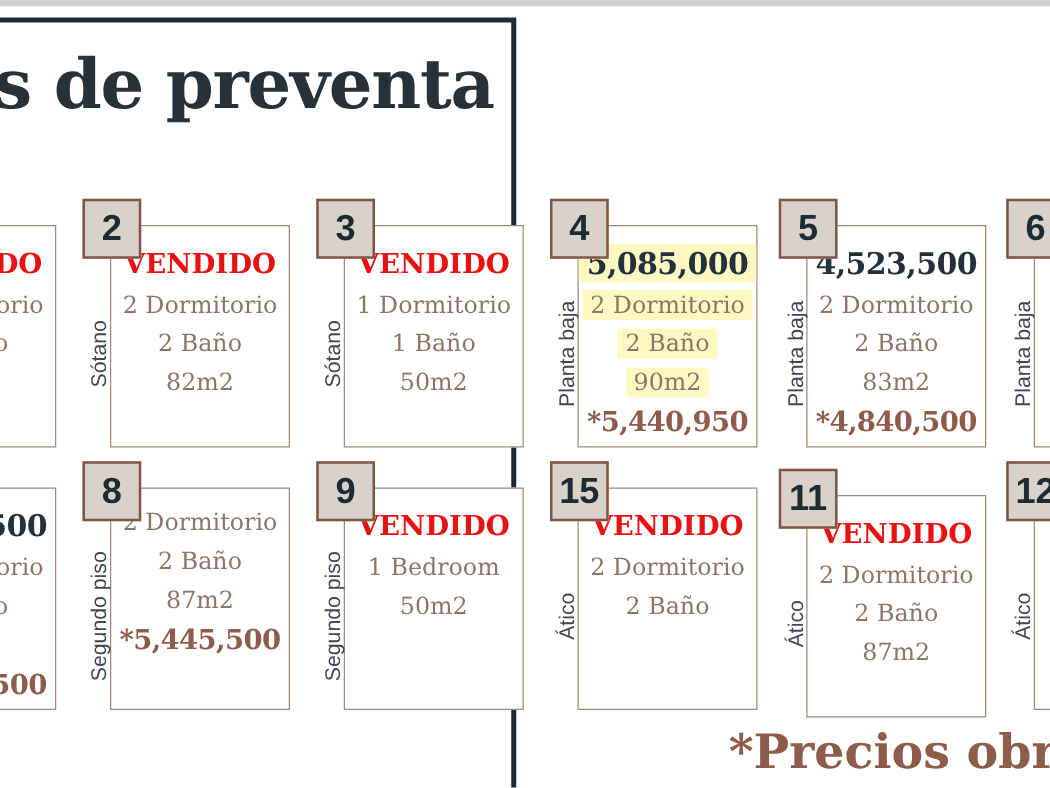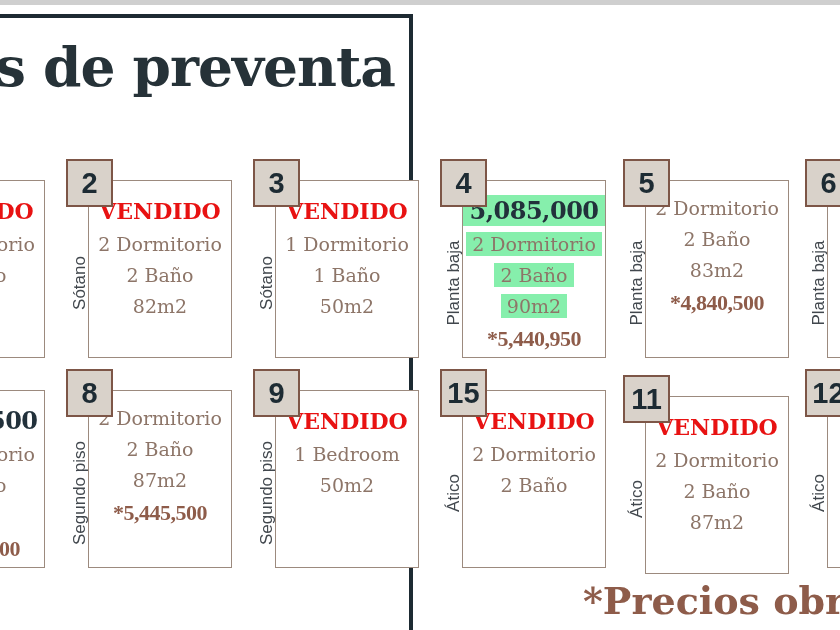--- a/index.html
+++ b/index.html
@@ -37,22 +37,22 @@
     position:absolute;left:-9px;top:calc(50% + 14px);
     transform:translate(-50%,-50%) rotate(-90deg);
     font-family:"Liberation Sans","DejaVu Sans",sans-serif;
     font-size:17px;color:#41474d;white-space:nowrap;
   }
   .content{padding-top:12px;text-align:center;}
   .line{overflow:visible;white-space:nowrap;}
   .status{height:36px;line-height:36px;font-weight:bold;font-size:22px;color:#e81212;}
   .price {height:36px;line-height:36px;font-weight:bold;font-size:24px;color:#22313b;letter-spacing:-0.5px;}
   .detail{height:31px;line-height:31px;font-size:19px;color:#8d7568;}
-  .note  {height:33px;line-height:33px;font-weight:bold;font-size:22px;color:#8e5c4a;letter-spacing:-0.5px;font-family:Liberation Serif, serif;}
-  .hl{background:#86efac;padding:1px 6px;}
+  .note  {height:33px;line-height:33px;font-weight:bold;font-size:22px;color:#8e5c4a;letter-spacing:-0.5px;}
+  .hl{background:#fef9c3;padding:1px 6px;}
   .footnote{
     position:absolute;left:583px;top:578px;z-index:2;
     font-weight:bold;font-size:38px;color:#8e5c4a;white-space:nowrap;
   }
 </style>
 </head>
 <body>
 
 <div class="topbar"></div>
 <div class="title-frame"></div>
@@ -107,20 +107,21 @@
     <div class="line note"><span>*5,440,950</span></div>
   </div>
 </div>
 
 <div class="card" style="left:645px;top:180px">
   <div class="badge">
       <span>5</span>
     </div>
   <div class="vlabel">Planta baja</div>
   <div class="content">
+    <div class="line price"><span>4,523,500</span></div>
     <div class="line detail"><span>2 Dormitorio</span></div>
     <div class="line detail"><span>2 Baño</span></div>
     <div class="line detail"><span>83m2</span></div>
     <div class="line note"><span>*4,840,500</span></div>
   </div>
 </div>
 
 <div class="card" style="left:827px;top:180px">
   <div class="badge">
       <span>6</span>

